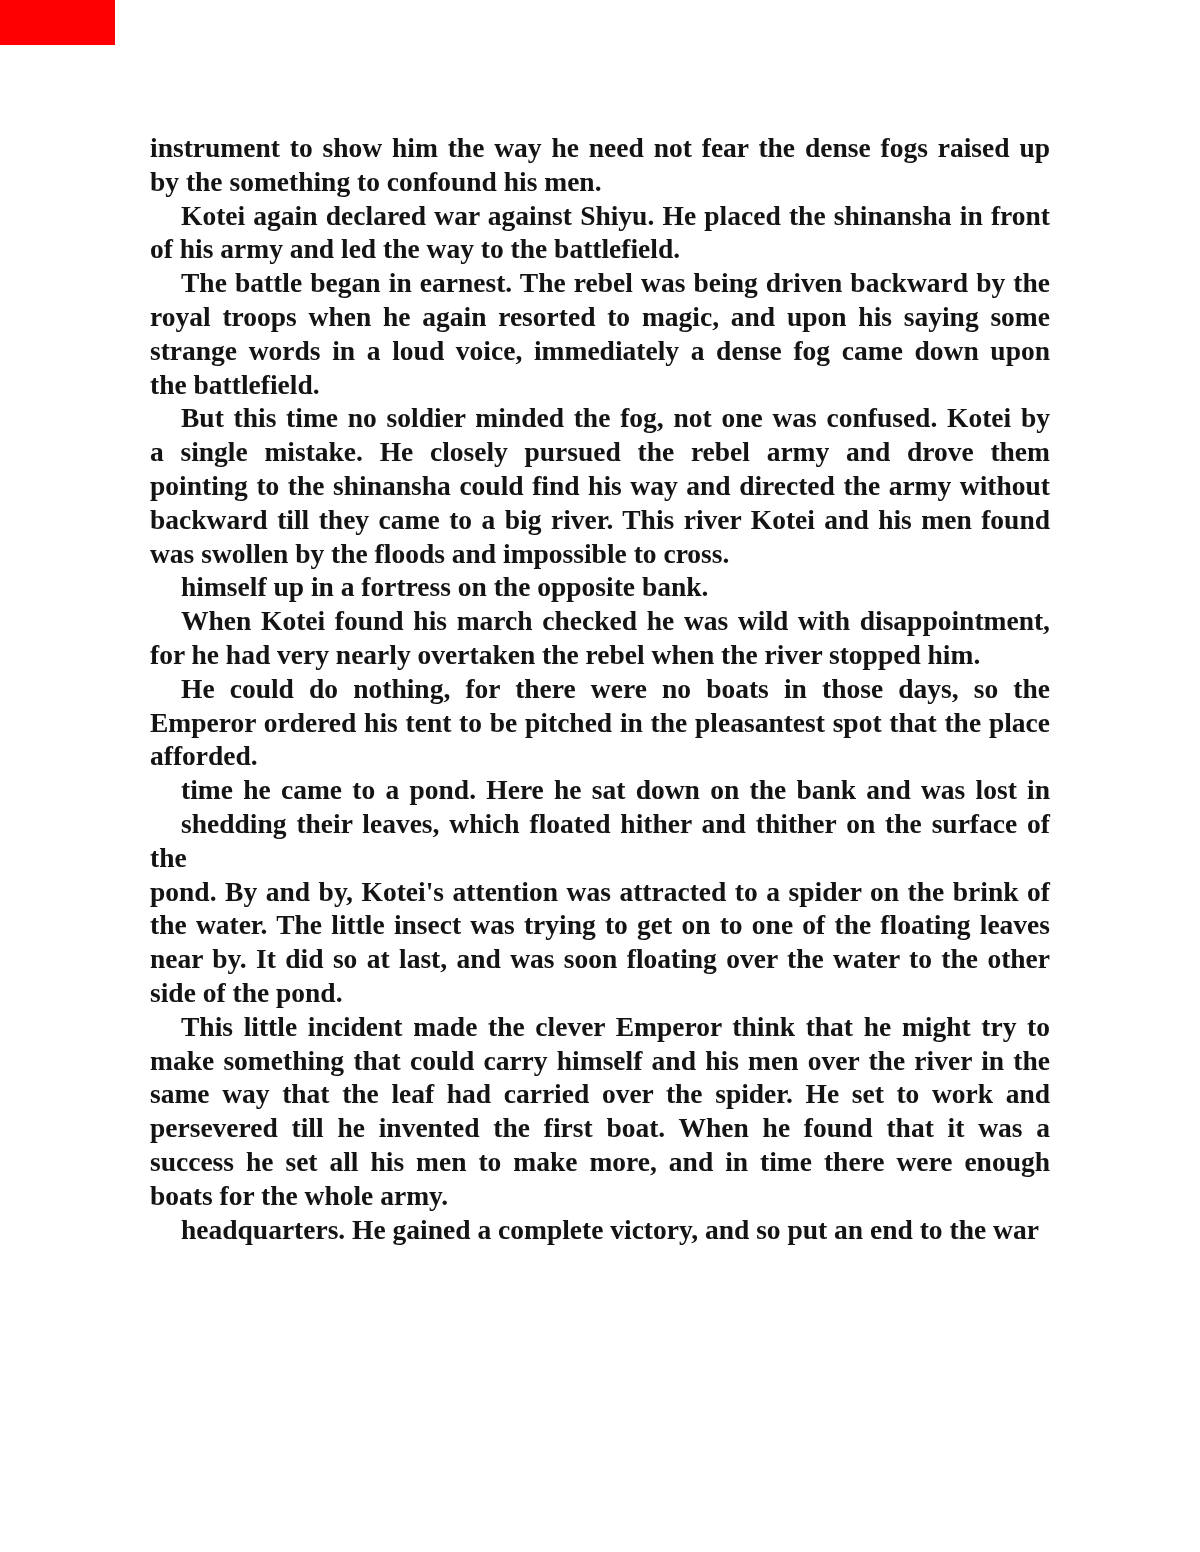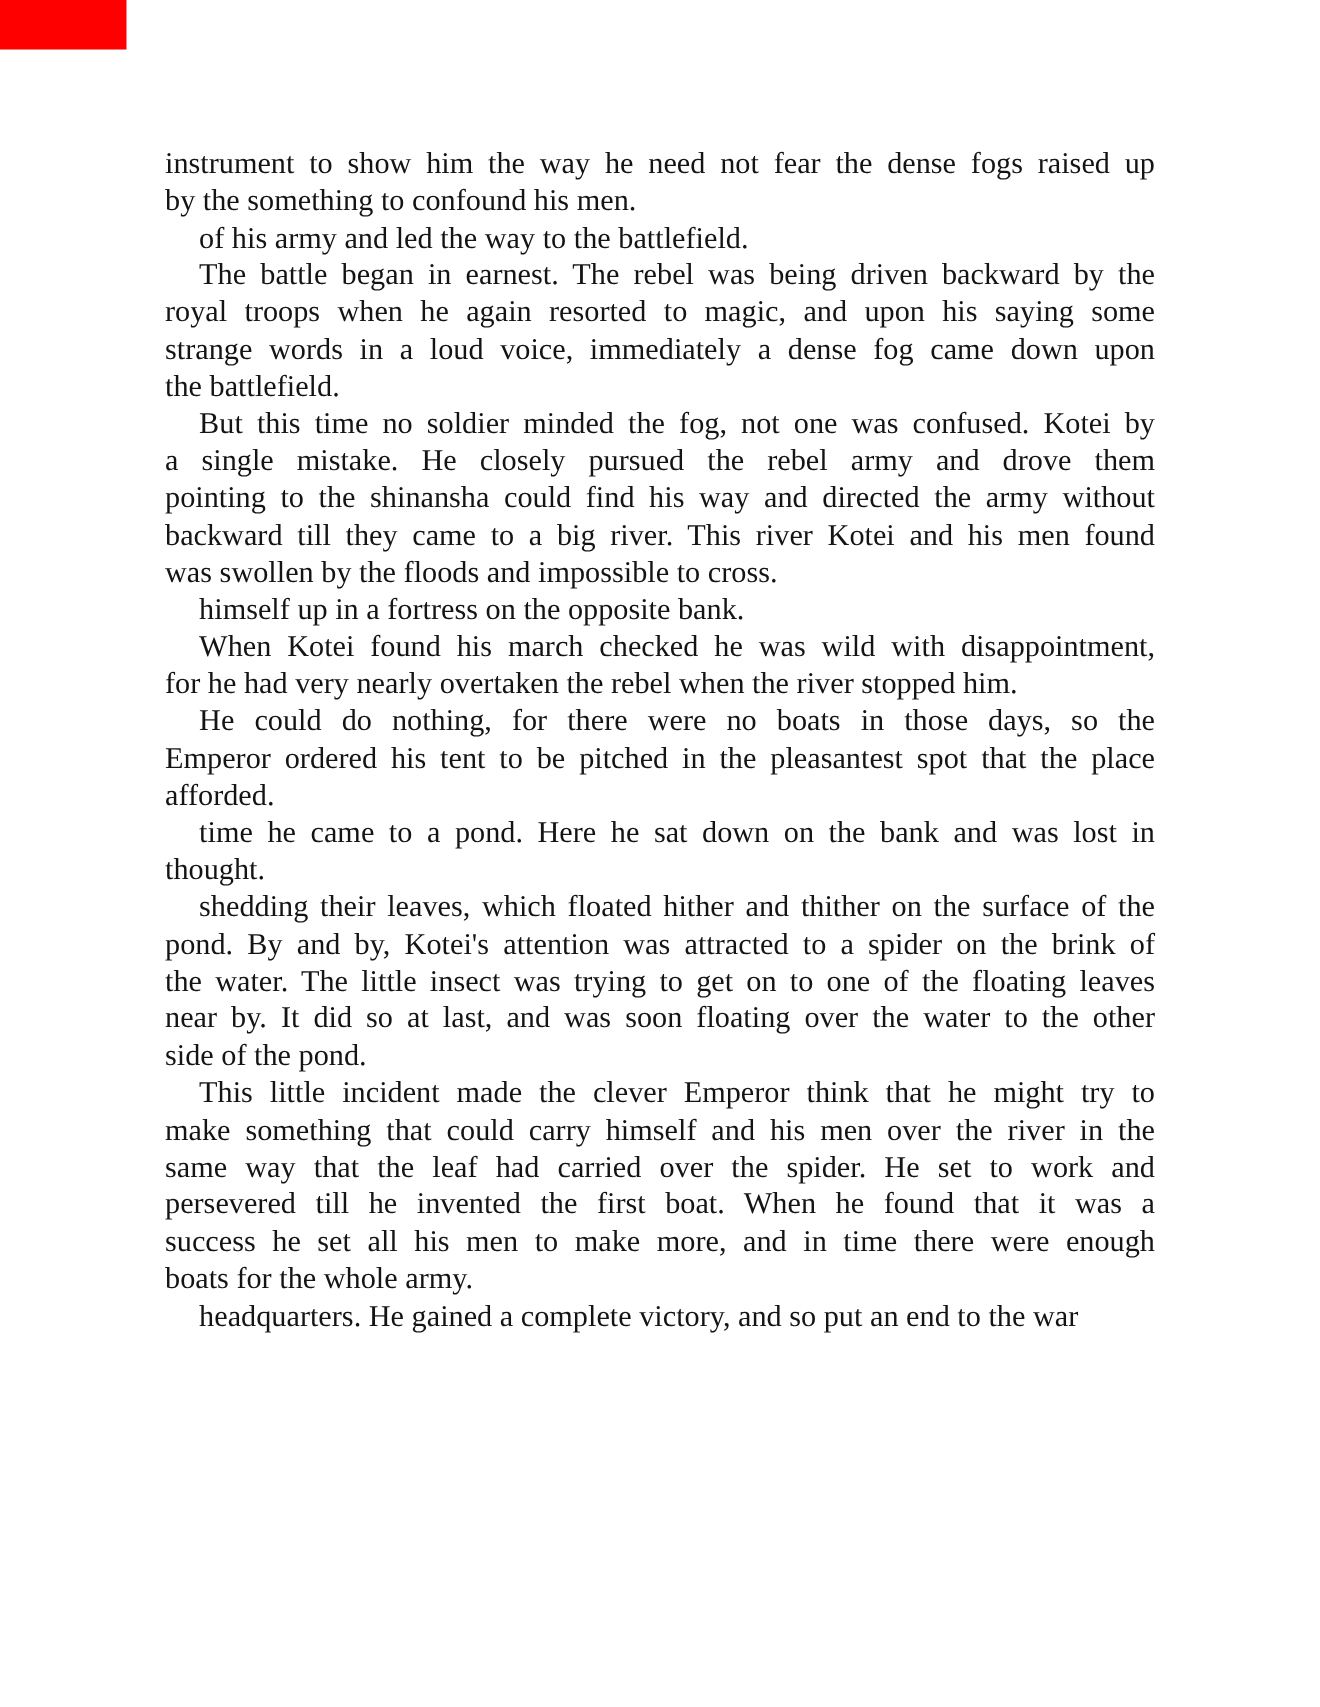--- a/index.html
+++ b/index.html
@@ -53,26 +53,27 @@
   }
   .line.last {
     text-align-last: left;
   }
 </style>
 </head>
 <body>
 
 <div class="page">
   <div class="corner-marker" style="background: rgb(254, 0, 0); width: 115px; height: 45px;"></div>
-  <div class="text-block" style="color: rgb(20, 20, 20);">
+  <div class="text-block" style="color: rgb(20, 20, 20); font-weight: bold;">
       <div class="para">
         <div class="line">instrument to show him the way he need not fear the dense fogs raised up</div>
         <div class="line last">by the something to confound his men.</div>
       </div>
       <div class="para indent">
+        <div class="line">Kotei again declared war against Shiyu. He placed the shinansha in front</div>
         <div class="line last">of his army and led the way to the battlefield.</div>
       </div>
       <div class="para indent">
         <div class="line">The battle began in earnest. The rebel was being driven backward by the</div>
         <div class="line">royal troops when he again resorted to magic, and upon his saying some</div>
         <div class="line">strange words in a loud voice, immediately a dense fog came down upon</div>
         <div class="line last">the battlefield.</div>
       </div>
       <div class="para indent">
         <div class="line">But this time no soldier minded the fog, not one was confused. Kotei by</div>
@@ -88,21 +89,20 @@
         <div class="line">When Kotei found his march checked he was wild with disappointment,</div>
         <div class="line last">for he had very nearly overtaken the rebel when the river stopped him.</div>
       </div>
       <div class="para indent">
         <div class="line">He could do nothing, for there were no boats in those days, so the</div>
         <div class="line">Emperor ordered his tent to be pitched in the pleasantest spot that the place</div>
         <div class="line last">afforded.</div>
       </div>
       <div class="para indent">
         <div class="line">time he came to a pond. Here he sat down on the bank and was lost in</div>
-        <div class="line last">thought.</div>
       </div>
       <div class="para indent">
         <div class="line">shedding their leaves, which floated hither and thither on the surface of the</div>
         <div class="line">pond. By and by, Kotei's attention was attracted to a spider on the brink of</div>
         <div class="line">the water. The little insect was trying to get on to one of the floating leaves</div>
         <div class="line">near by. It did so at last, and was soon floating over the water to the other</div>
         <div class="line last">side of the pond.</div>
       </div>
       <div class="para indent">
         <div class="line">This little incident made the clever Emperor think that he might try to</div>

